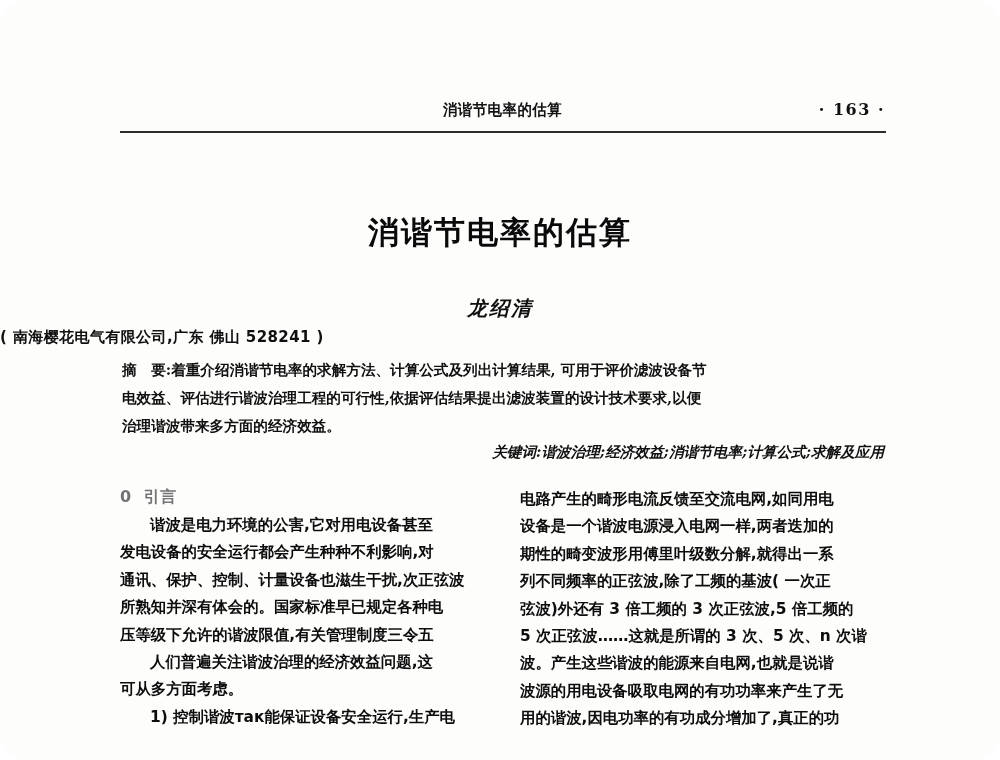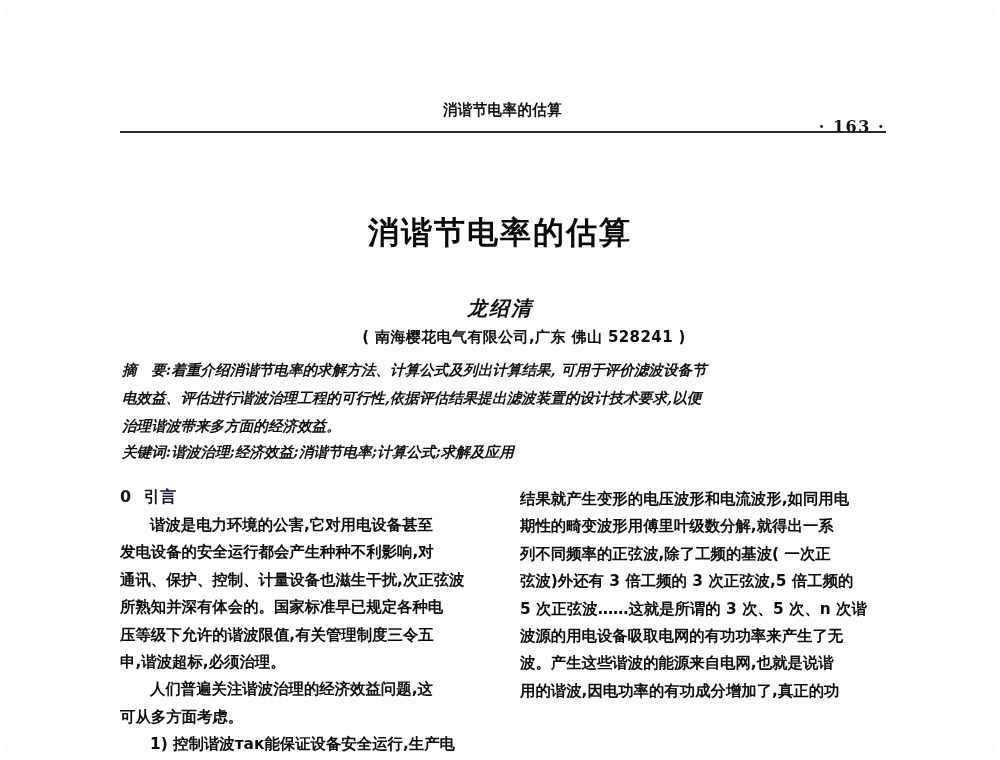--- a/index.html
+++ b/index.html
@@ -44,21 +44,20 @@
   }
   .rh-pageno {
     position: absolute;
     right: 0;
     top: 0;
     font-size: 16px;
     font-weight: bold;
     font-family: "DejaVu Serif", "Liberation Serif", serif;
     letter-spacing: 1.5px;
     color: #111;
-    margin-top: 17px;
   }
   .rule {
     position: absolute;
     left: 120px;
     top: 131px;
     width: 766px;
     height: 2px;
     background: #1a1a1a;
     opacity: 0.92;
   }
@@ -87,55 +86,54 @@
     font-style: italic;
     letter-spacing: 2px;
     font-family: "DejaVu Serif", "Liberation Serif", serif;
     color: #101010;
   }
   .affiliation {
     position: absolute;
     left: 0;
     right: 0;
     top: 328px;
-    text-align: center;
+    text-align: left;
     font-size: 15px;
     font-weight: bold;
     letter-spacing: 0.4px;
     font-family: "DejaVu Sans", "Liberation Sans", sans-serif;
     color: #101010;
-    padding-left: 48px;
   }
 
   
   .abstract {
     position: absolute;
     left: 122px;
     top: 356px;
     width: 762px;
     font-size: 14.6px;
     font-weight: bold;
-    font-style: italic;
     line-height: 28px;
     font-family: "DejaVu Serif", "Liberation Serif", serif;
     color: #101010;
     text-align: justify;
   }
   .abs-line { display: block; white-space: nowrap; }
   .keywords {
     position: absolute;
     left: 122px;
     top: 443px;
     width: 762px;
     font-size: 14.6px;
     font-weight: bold;
     font-style: italic;
     font-family: "DejaVu Serif", "Liberation Serif", serif;
     color: #101010;
     white-space: nowrap;
+    text-align: right;
   }
 
   
   .columns {
     position: absolute;
     left: 120px;
     top: 486px;
     width: 766px;
     height: 276px;
     overflow: hidden;
@@ -147,21 +145,21 @@
     height: 276px;
     overflow: hidden;
   }
   .col-left  { left: 0; }
   .col-right { left: 400px; }
 
   .sec-head {
     font-size: 16px;
     font-weight: bold;
     font-family: "DejaVu Sans", "Liberation Sans", sans-serif;
-    color: #0f172a;
+    color: #737373;
     margin: 0 0 4px 0;
     line-height: 22px;
     letter-spacing: 0.5px;
   }
   .sec-head .num { margin-right: 12px; }
 
   p.body {
     margin: 0;
     font-size: 15.4px;
     line-height: 27.4px;
@@ -219,42 +217,42 @@
       <div class="sec-head">
         <span class="num">0</span><span>引言</span>
       </div>
 
       <p class="body">
         <span class="line ind">谐波是电力环境的公害,它对用电设备甚至</span>
         <span class="line">发电设备的安全运行都会产生种种不利影响,对</span>
         <span class="line">通讯、保护、控制、计量设备也滋生干扰,次正弦波</span>
         <span class="line">所熟知并深有体会的。国家标准早已规定各种电</span>
         <span class="line">压等级下允许的谐波限值,有关管理制度三令五</span>
-        <span class="line">申,谐波超标,必须治理。</span>
       </p>
 
       <p class="body">
         <span class="line ind">人们普遍关注谐波治理的经济效益问题,这</span>
         <span class="line">可从多方面考虑。</span>
       </p>
 
       <p class="body">
         <span class="line ind">1) 控制谐波так能保证设备安全运行,生产电</span>
       </p>
     </div>
 
     <div class="col col-right">
       <p class="body">
-        <span class="line">结果就产生变形的电压波形和电流波形,如同用电</span>
+        <span class="line">电路产生的畸形电流反馈至交流电网,如同用电</span>
+        <span class="line">设备是一个谐波电源浸入电网一样,两者迭加的</span>
         <span class="line">期性的畸变波形用傅里叶级数分解,就得出一系</span>
         <span class="line">列不同频率的正弦波,除了工频的基波( 一次正</span>
         <span class="line">弦波)外还有 3 倍工频的 3 次正弦波,5 倍工频的</span>
         <span class="line">5 次正弦波……这就是所谓的 3 次、5 次、n 次谐</span>
+        <span class="line">波。产生这些谐波的能源来自电网,也就是说谐</span>
         <span class="line">波源的用电设备吸取电网的有功功率来产生了无</span>
-        <span class="line">波。产生这些谐波的能源来自电网,也就是说谐</span>
         <span class="line">用的谐波,因电功率的有功成分增加了,真正的功</span>
       </p>
     </div>
 
   </div>
 
   <div class="clip-bottom"></div>
 </div>
 
 </body></html>

